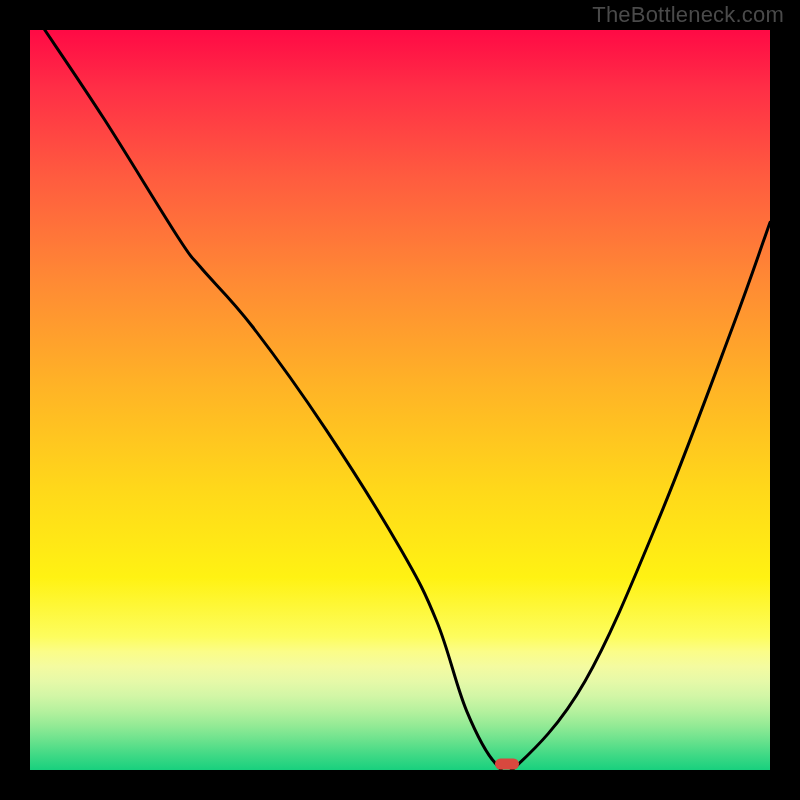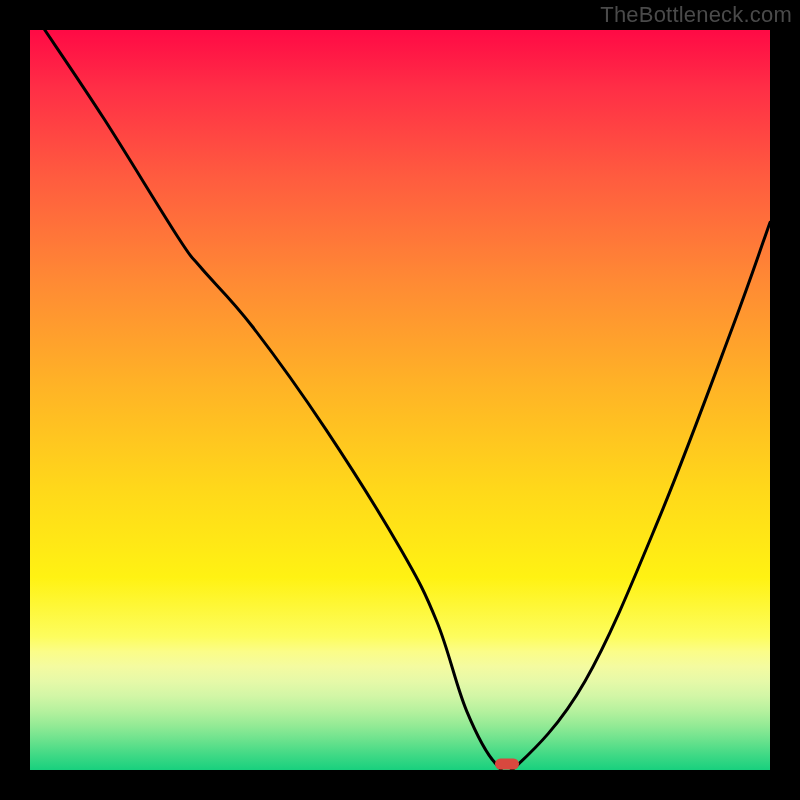--- a/index.html
+++ b/index.html
@@ -13,21 +13,21 @@
   }
   .frame {
     position: relative;
     width: 800px;
     height: 800px;
     background: #000;
   }
   .watermark {
     position: absolute;
     top: 2px;
-    right: 8px;
+    right: 16px;
     color: #4a4a4a;
     font-size: 22px;
     font-weight: 500;
     letter-spacing: 0.2px;
     z-index: 10;
   }
   .plot {
     position: absolute;
     left: 30px;
     top: 30px;

